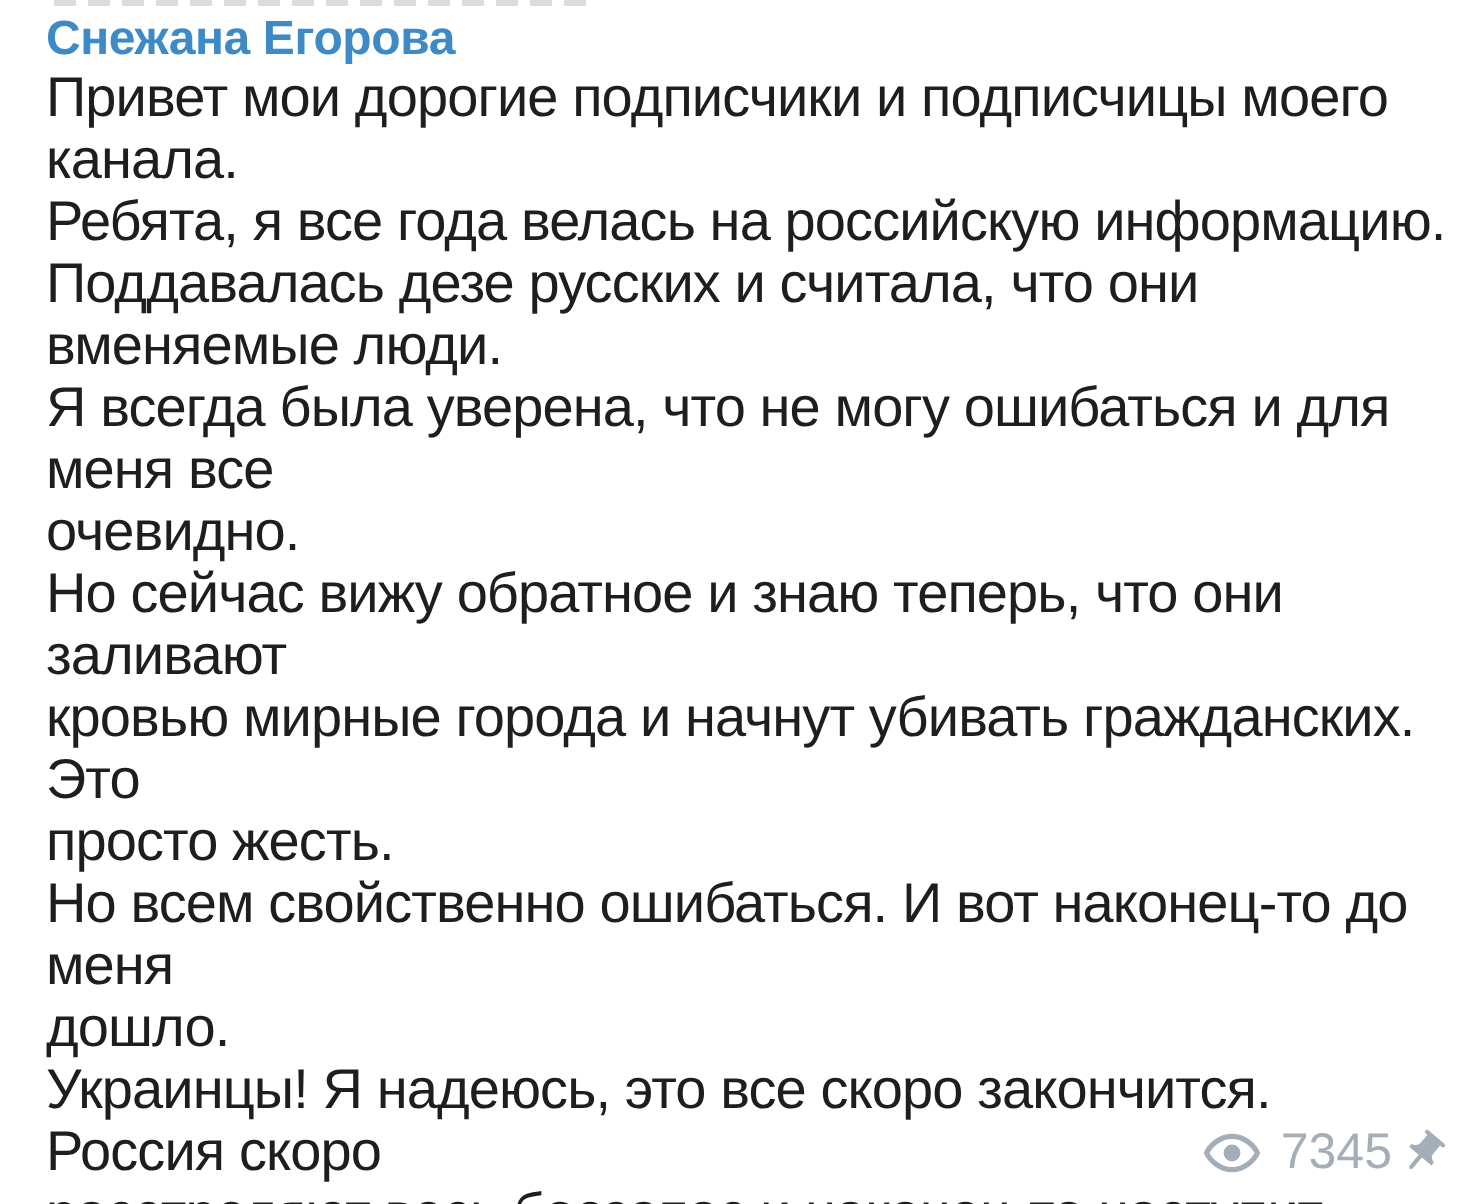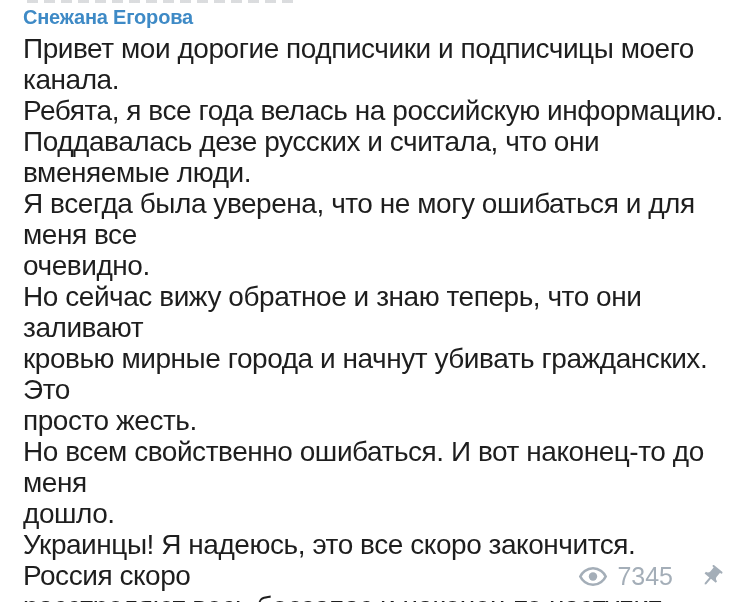--- a/index.html
+++ b/index.html
@@ -23,21 +23,21 @@
     width: 270px;
     height: 3px;
     background: repeating-linear-gradient(90deg,
       rgba(125,130,138,0.28) 0 11px,
       rgba(255,255,255,0) 11px 17px);
   }
   .channel-name {
     position: absolute;
     top: 6px;
     left: 23px;
-    font-size: 20px;
+    font-size: 24px;
     font-weight: 700;
     color: #3e8ac6;
     letter-spacing: -0.2px;
     cursor: pointer;
   }
   .message-text {
     position: absolute;
     top: 33px;
     left: 23px;
     width: 702px;
@@ -55,21 +55,21 @@
     align-items: center;
     color: #a4aeb8;
     font-size: 25px;
     letter-spacing: 0;
   }
   .meta .icon-eye {
     display: inline-flex;
     margin-right: 9px;
   }
   .meta .views {
-    margin-right: 26px;
+    margin-right: 3px;
   }
   .meta .icon-pin {
     display: inline-flex;
     transform: rotate(40deg);
     margin-right: 12px;
   }
 </style>
 </head>
 <body>
 

